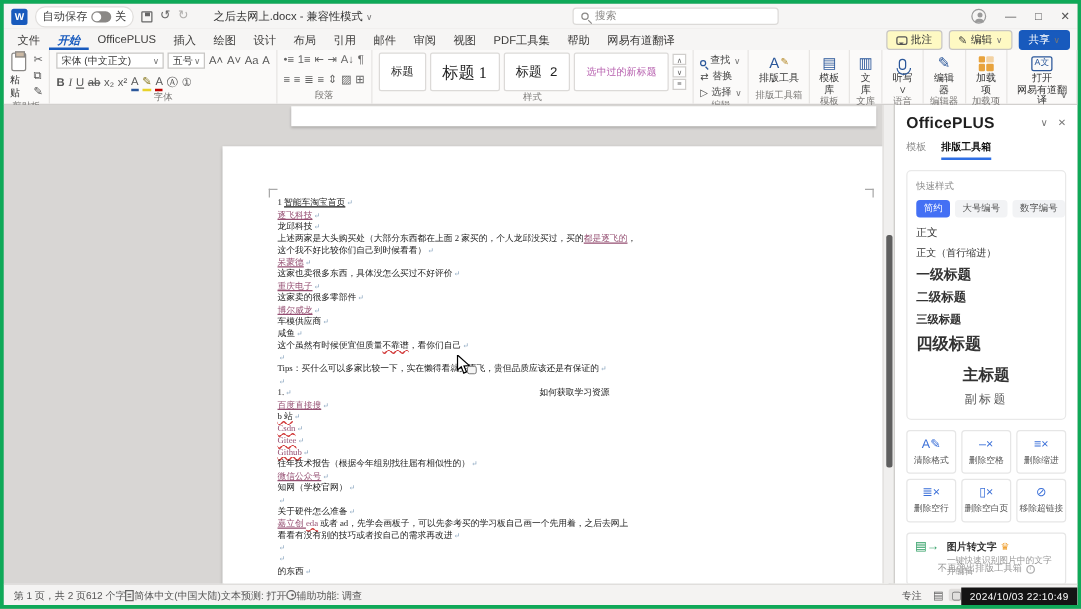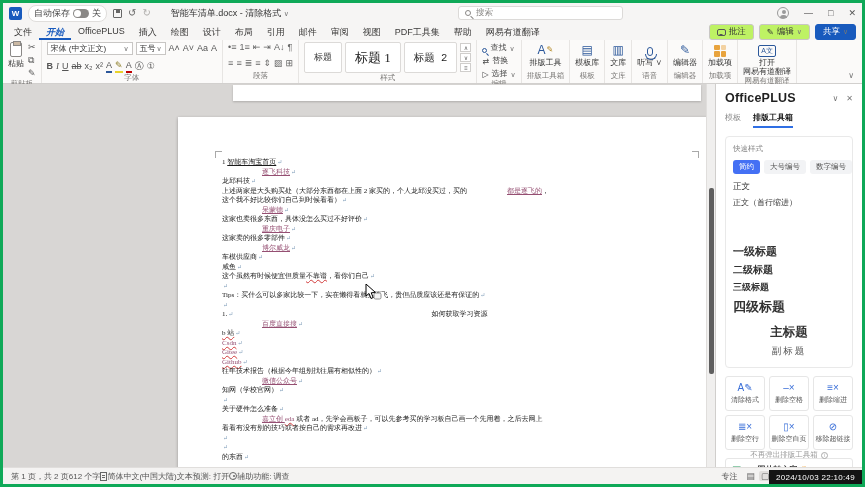--- a/index.html
+++ b/index.html
@@ -24,21 +24,21 @@
   .win-ctrls{position:absolute;right:6px;top:0;height:20px;display:flex;align-items:center;gap:15px;color:#555;font-size:9px;}
   .avatar{width:12px;height:12px;border-radius:50%;border:1px solid #9a9a9a;position:relative;}
   .avatar::before{content:"";position:absolute;left:3.5px;top:2px;width:4px;height:4px;border-radius:50%;background:#9a9a9a;}
   .avatar::after{content:"";position:absolute;left:2px;top:7px;width:7px;height:3px;border-radius:3px 3px 0 0;background:#9a9a9a;}
 
   
   .mrow{position:absolute;top:20px;left:0;right:0;height:17px;display:flex;align-items:stretch;padding-left:4px;font-size:9px;color:#3b3a39;background:#f6f5f4;}
   .mtab{padding:3px 7px 2px;cursor:default;white-space:nowrap;}
   .mtab.active{color:#185abd;font-weight:bold;box-shadow:inset 0 -2px 0 #185abd;font-style:italic;}
   .mrow-right{position:absolute;right:6px;top:21px;display:flex;gap:5px;align-items:center;font-size:8.5px;}
-  .pill-btn{border:1px solid #c8c6c4;border-radius:3px;padding:1px 7px;background:#bef264;color:#333;display:flex;align-items:center;gap:3px;}
+  .pill-btn{border:1px solid #c8c6c4;border-radius:3px;padding:1px 7px;background:#fef9c3;color:#333;display:flex;align-items:center;gap:3px;}
   .pill-share{background:#185abd;color:#fff;border-color:#185abd;}
   .bub{width:9px;height:7px;border:1px solid #555;border-radius:2px;position:relative;}
   .bub::after{content:"";position:absolute;left:1px;bottom:-3px;border:2px solid transparent;border-top-color:#555;}
 
   
   .ribbon{position:absolute;top:37px;left:0;right:0;height:44px;background:#fbfaf9;border-bottom:1px solid #d2d0ce;display:flex;align-items:stretch;font-size:8px;color:#444;}
   .rgroup{position:relative;display:flex;flex-direction:column;align-items:center;padding:2px 5px 1px;border-right:1px solid #e7e5e3;}
   .rglabel{margin-top:auto;font-size:7.5px;color:#7a7876;display:flex;gap:2px;align-items:center;padding-bottom:1px;white-space:nowrap;}
   .rbody{display:flex;gap:4px;align-items:flex-start;}
   .paste{display:flex;flex-direction:column;align-items:center;font-size:8px;color:#333;}
@@ -86,21 +86,21 @@
   .docarea{position:absolute;top:81px;left:0;right:147px;bottom:17px;overflow:hidden;background:#d8d6d4;}
   .pagetop{position:absolute;left:230px;top:1px;width:468px;height:16px;background:#fff;box-shadow:0 1px 2px rgba(0,0,0,.2);}
   .page{position:absolute;left:175px;top:33px;width:533px;height:364px;background:#fff;box-shadow:0 1px 3px rgba(0,0,0,.3);}
   .crop{position:absolute;width:7px;height:7px;}
   .cropTL{left:37px;top:34px;border-left:1px solid #a9a9a9;border-top:1px solid #a9a9a9;}
   .cropTR{right:12px;top:34px;border-right:1px solid #a9a9a9;border-top:1px solid #a9a9a9;}
   .dtext{position:absolute;left:44px;top:41px;right:14px;font-family:"Liberation Serif","DejaVu Serif",serif;font-size:7px;line-height:9.5px;color:#1a1a1a;}
   .dline{white-space:nowrap;height:9.5px;position:relative;}
   .r-p{}
   .r-u{text-decoration:underline;}
-  .r-l{color:#954F72;text-decoration:underline;margin-left:40px;}
+  .r-l{color:#954F72;text-decoration:underline;}
   .r-q{text-decoration:underline;text-decoration-style:wavy;text-decoration-color:#d23b3b;}
   .r-lq{color:#954F72;text-decoration:underline;text-decoration-style:wavy;text-decoration-color:#d23b3b;}
   .pmark{color:#7f9db9;font-size:6px;margin-left:1px;}
   .dnum{display:inline-block;}
   .dcenter{position:absolute;left:0;right:0;text-align:center;}
   .vscroll{position:absolute;right:0;top:0;bottom:0;width:9px;background:#f0efee;border-left:1px solid #e0dedc;}
   .vthumb{position:absolute;left:2px;width:5px;top:104px;height:186px;background:#5f5f5f;border-radius:2px;}
 
   
   .panel{position:absolute;right:0;top:81px;bottom:17px;width:147px;background:#fff;border-left:1px solid #d0cecc;padding:7px 9px;font-size:8px;color:#333;overflow:hidden;}
@@ -111,21 +111,21 @@
   .p-tab{color:#8a8a8a;padding-bottom:3px;}
   .p-tab.active{color:#111;font-weight:bold;border-bottom:2px solid #2f6fe4;}
   .qcard{border:1px solid #e9e9e9;border-radius:4px;padding:7px 7px 9px;margin-top:8px;}
   .q-label{color:#888;font-size:7.5px;}
   .pillrow{display:flex;gap:4px;margin:6px 0 7px;}
   .qpill{background:#f2f3f5;border-radius:3px;padding:2px 6px;font-size:7.5px;color:#555;white-space:nowrap;}
   .qpill.active{background:#4470f4;color:#fff;}
   .stylelist{display:flex;flex-direction:column;gap:4px;}
   .st-body{font-size:8.5px;}
   .st-body2{font-size:8px;}
-  .st-h1{font-size:11px;font-weight:bold;margin-top:32px;}
+  .st-h1{font-size:11px;font-weight:bold;}
   .st-h2{font-size:10px;font-weight:bold;}
   .st-h3{font-size:9px;font-weight:bold;}
   .st-h4{font-size:13px;font-weight:bold;}
   .st-main{font-size:12.5px;font-weight:bold;text-align:center;margin-top:4px;}
   .st-sub{font-size:9.5px;text-align:center;color:#555;letter-spacing:2px;}
   .toolgrid{display:grid;grid-template-columns:repeat(3,1fr);gap:4px;margin-top:8px;}
   .tcard{border:1px solid #e6e6e6;border-radius:3px;height:35px;display:flex;flex-direction:column;align-items:center;justify-content:center;gap:2px;background:#fff;}
   .ticon{color:#3a6fd8;font-size:10px;line-height:10px;}
   .tlabel{font-size:7px;color:#555;white-space:nowrap;}
   .ocr{border:1px solid #e6e6e6;border-radius:3px;margin-top:8px;padding:5px 6px;display:flex;gap:6px;align-items:flex-start;}
@@ -161,21 +161,21 @@
     <div class="word-icon">W</div>
     <div class="autosave">
       <span>自动保存</span>
       <span class="toggle"></span>
       <span>关</span>
     </div>
     <span class="floppy"></span>
     <span class="tb-g">↺</span>
     <span class="tb-g tb-dim">↻</span>
     <span class="doc-name">
-      <span>智能车清单.docx - 清除格式</span>
+      <span>之后去网上.docx - 兼容性模式</span>
       <span class="chev">∨</span>
     </span>
     <div class="search-pill">
       <span class="mag"></span>
       <span>搜索</span>
     </div>
     <div class="win-ctrls">
       <span class="avatar"></span>
       <span>—</span>
       <span>□</span>
@@ -298,20 +298,23 @@
     <div class="rgroup">
       <div class="stylecards">
           <span class="scard">
             <span class="s-t0">标题</span>
           </span>
           <span class="scard">
             <span class="s-t1">标题 1</span>
           </span>
           <span class="scard">
             <span class="s-t2">标题 2</span>
+          </span>
+          <span class="scard">
+            <span class="s-pink">选中过的新标题</span>
           </span>
           <span class="garrows">
             <span class="garrow">∧</span>
             <span class="garrow">∨</span>
             <span class="garrow">≡</span>
           </span>
         </div>
       <div class="rglabel">
           <span>样式</span>
         </div>

